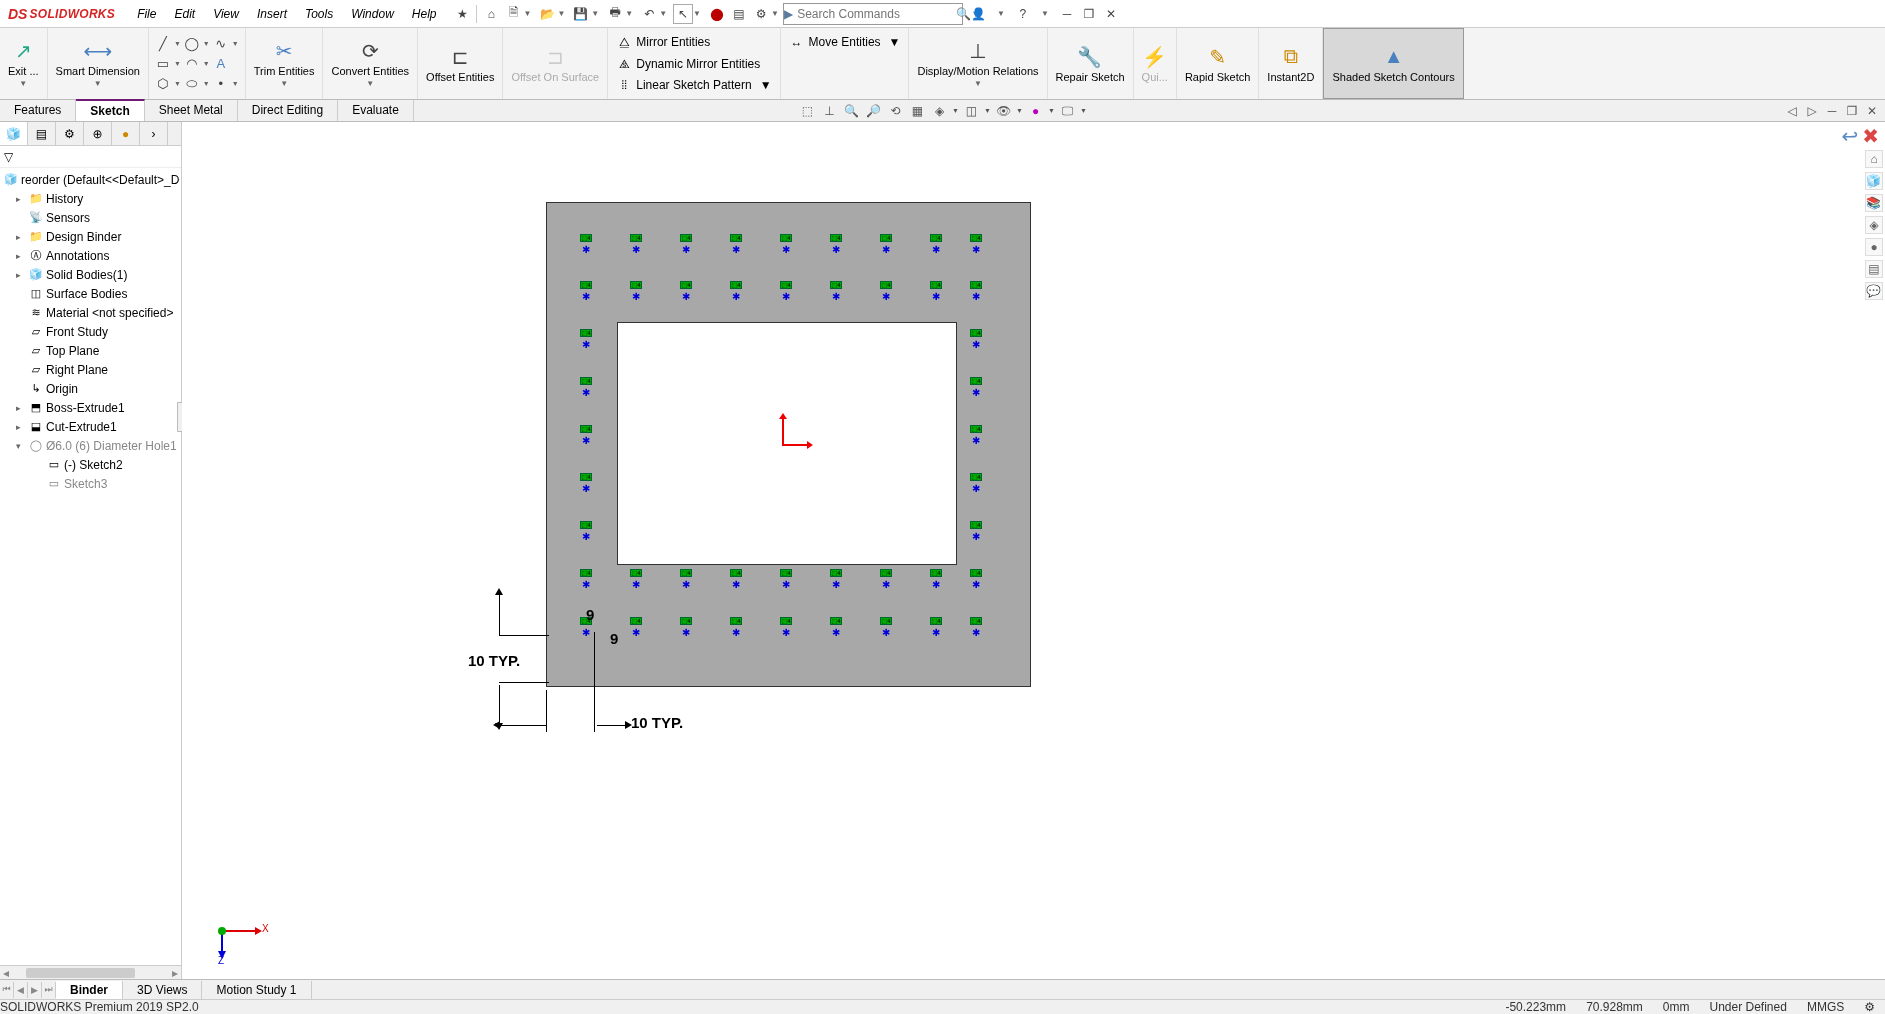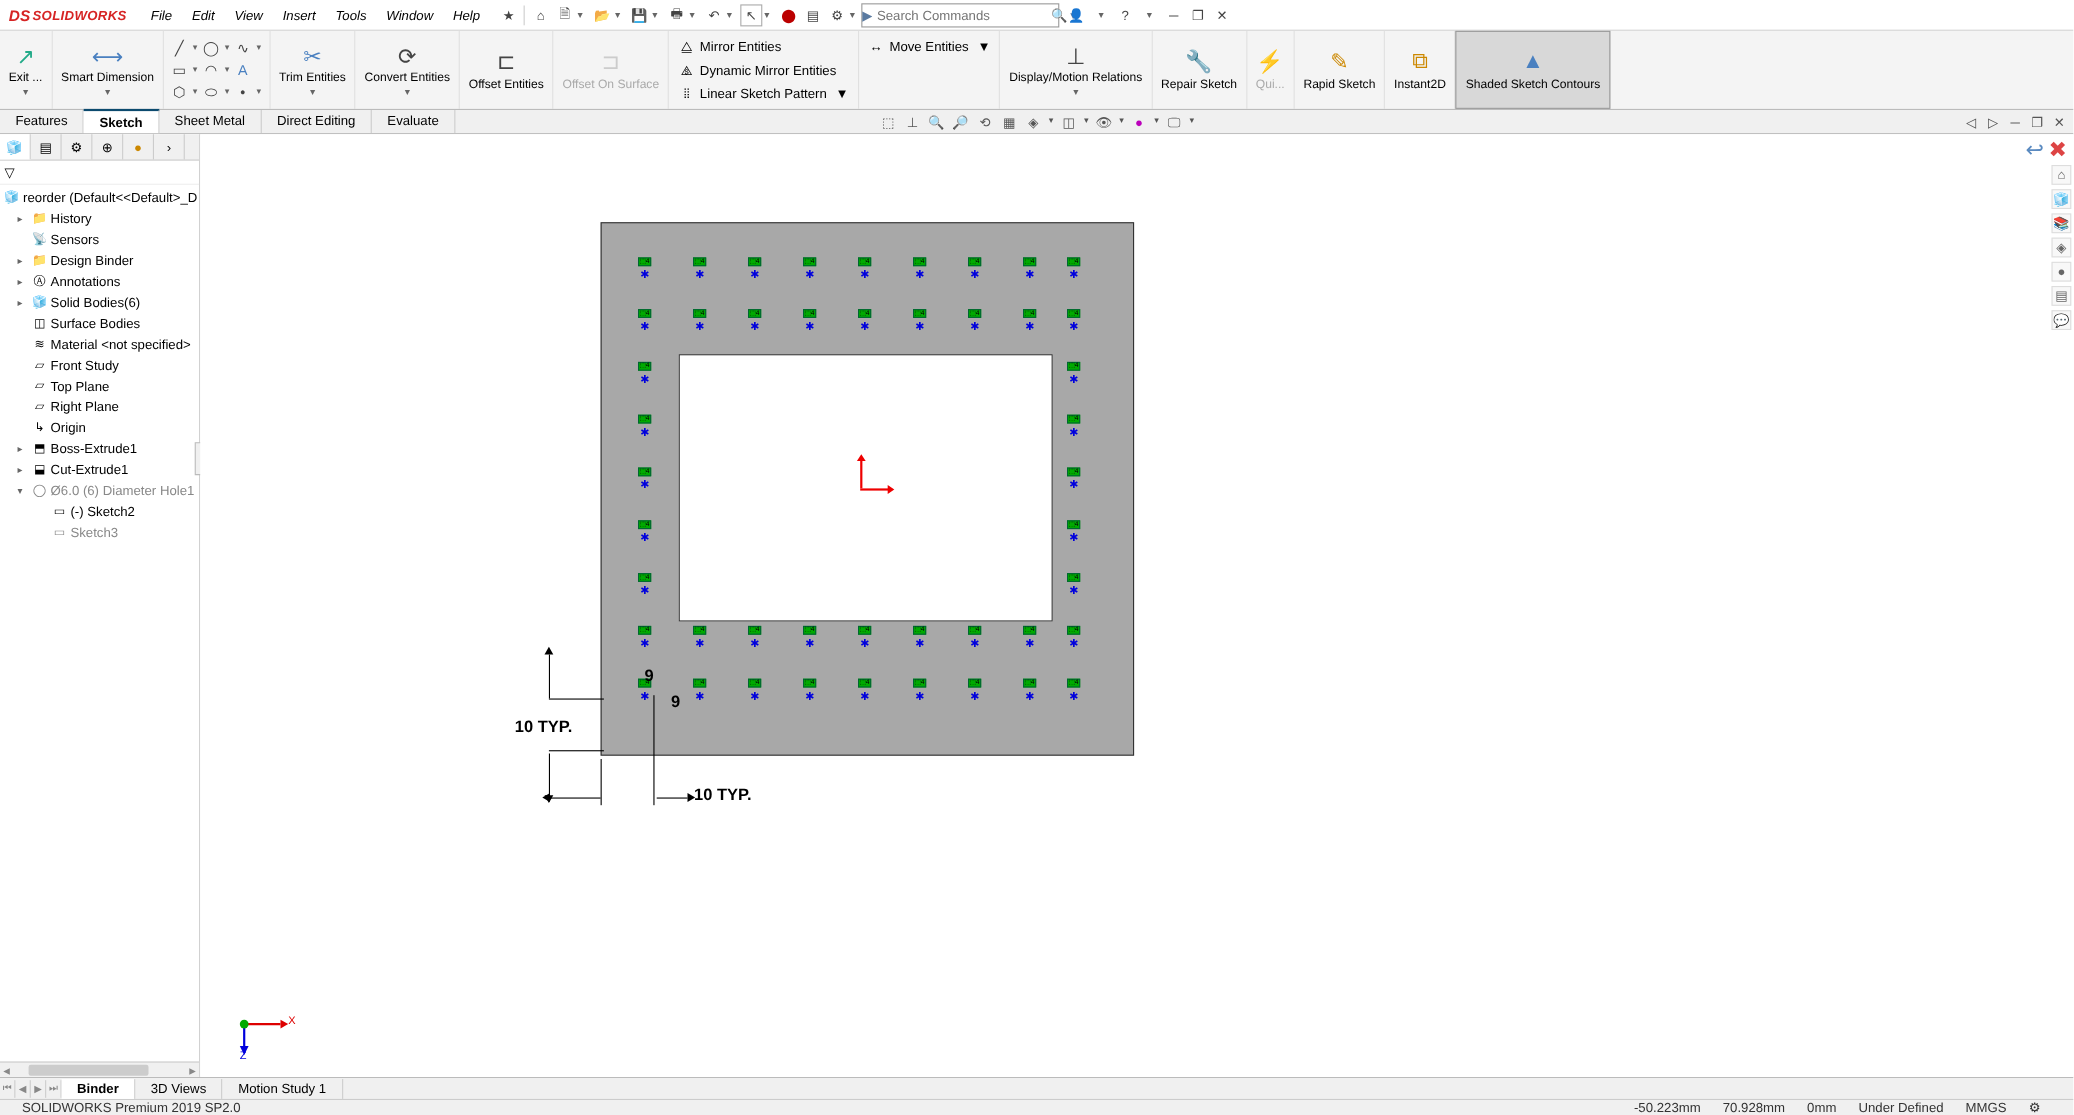--- a/index.html
+++ b/index.html
@@ -37,21 +37,21 @@
 .rgroup-small .srow { display: flex; align-items: center; height: 20px; gap: 3px; }
 .rgroup-small .sicn { width: 16px; height: 16px; display: flex; align-items: center; justify-content: center; font-size: 13px; color: #444; }
 .rgroup-small .sdrop { font-size: 7px; color: #666; }
 .rgroup-mid { display: flex; flex-direction: column; justify-content: center; padding: 4px 8px; border-right: 1px solid #e0e0e0; gap: 2px; }
 .rgroup-mid .mrow { display: flex; align-items: center; height: 20px; gap: 4px; font-size: 11px; }
 .rgroup-mid .micn { width: 16px; height: 16px; display: flex; align-items: center; justify-content: center; }
 
 
 .doctabs { height: 22px; background: #f0f0f0; display: flex; border-bottom: 1px solid #bbb; position: relative; }
 .doctabs .tab { padding: 3px 14px; border-right: 1px solid #ccc; cursor: default; }
-.doctabs .tab.active { background: #fff; font-weight: bold; border-top: 2px solid #0c4a6e; margin-top: -1px; }
+.doctabs .tab.active { background: #fff; font-weight: bold; border-top: 2px solid #701a75; margin-top: -1px; }
 .center-icons { position: absolute; left: 50%; transform: translateX(-50%); display: flex; align-items: center; gap: 2px; height: 100%; }
 .center-icons span { width: 20px; height: 18px; display: flex; align-items: center; justify-content: center; color: #555; }
 .center-icons .drop { font-size: 7px; width: 8px; }
 .right-icons { position: absolute; right: 4px; display: flex; align-items: center; gap: 2px; height: 100%; }
 .right-icons span { width: 18px; height: 16px; display: flex; align-items: center; justify-content: center; color: #555; }
 
 
 .main { display: flex; height: calc(100% - 28px - 72px - 22px - 20px - 15px); }
 .sidebar { width: 182px; background: #fff; border-right: 1px solid #ccc; display: flex; flex-direction: column; position: relative; }
 .side-tabs { height: 24px; display: flex; border-bottom: 1px solid #ccc; background: #f0f0f0; }
@@ -94,21 +94,21 @@
 .close-sketch { position: absolute; right: 6px; top: 2px; display: flex; gap: 4px; }
 .close-sketch span { font-size: 20px; }
 
 
 .bottom-tabs { height: 20px; background: #f0f0f0; border-top: 1px solid #bbb; display: flex; align-items: center; }
 .bottom-tabs .navbtn { width: 14px; height: 16px; display: flex; align-items: center; justify-content: center; border-right: 1px solid #ccc; color: #888; font-size: 9px; }
 .bottom-tabs .btab { padding: 2px 14px; border-right: 1px solid #ccc; }
 .bottom-tabs .btab.active { background: #fff; font-weight: bold; }
 
 
-.statusbar { height: 15px; background: #f0f0f0; border-top: 1px solid #ccc; display: flex; align-items: center; font-size: 11px; color: #333; padding: 0 20px; overflow: hidden; }
+.statusbar { height: 15px; background: #f0f0f0; border-top: 1px solid #ccc; display: flex; align-items: center; font-size: 11px; color: #333; padding: 0 0; overflow: hidden; }
 .statusbar .spacer { flex: 1; }
 .statusbar .sitem { padding: 0 10px; }
 
 svg { display: block; }
 </style>
 </head>
 <body>
 
 <div class="titlebar">
   <div class="logo">
@@ -335,21 +335,21 @@
             <span>Design Binder</span>
           </div>
           <div class="tree-row indent1">
             <span class="tgl">▸</span>
             <span class="ticn">Ⓐ</span>
             <span>Annotations</span>
           </div>
           <div class="tree-row indent1">
             <span class="tgl">▸</span>
             <span class="ticn">🧊</span>
-            <span>Solid Bodies(6)</span>
+            <span>Solid Bodies(1)</span>
           </div>
           <div class="tree-row indent1">
             <span class="tgl"></span>
             <span class="ticn">◫</span>
             <span>Surface Bodies</span>
           </div>
           <div class="tree-row indent1">
             <span class="tgl"></span>
             <span class="ticn">≋</span>
             <span>Material &lt;not specified&gt;</span>

